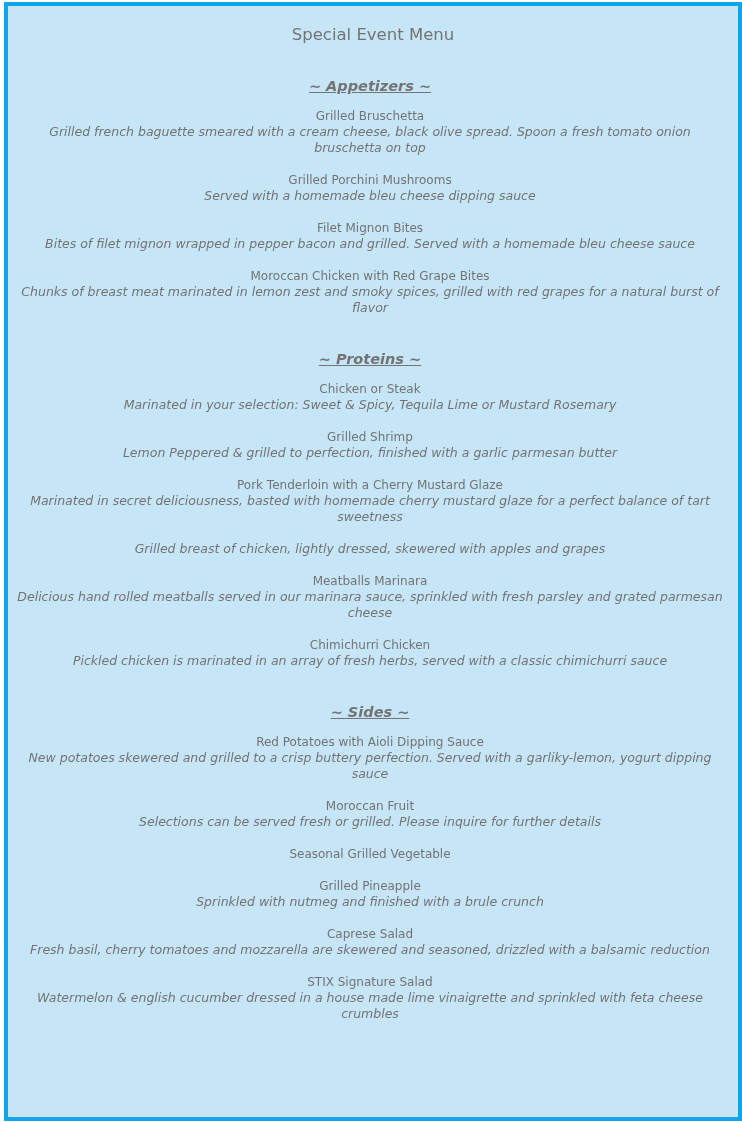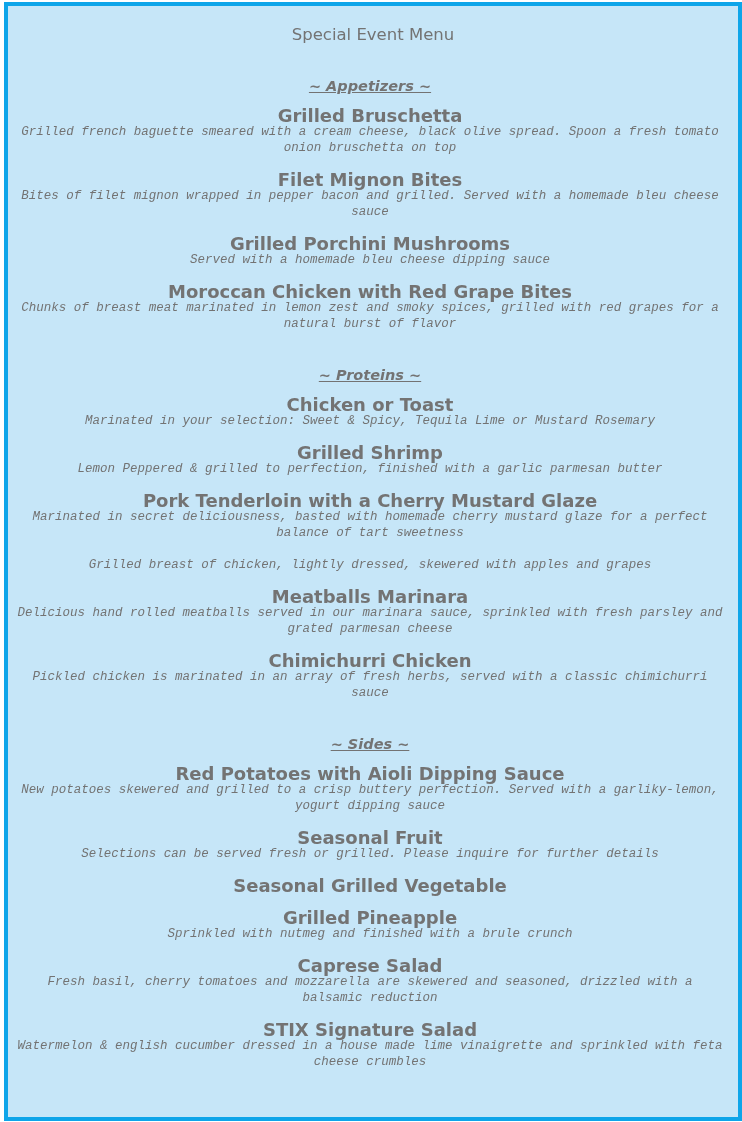--- a/index.html
+++ b/index.html
@@ -50,31 +50,30 @@
       margin: 0 0 12px 0;
       letter-spacing: 0;
     }
     .section + .section .section-head {
       margin-top: 12px;
     }
     .item {
       margin: 0 0 16px 0;
     }
     .item-name {
-      font-size: 18px;
-      font-weight: bold;
+      font-size: 12px;
+      font-weight: normal;
       line-height: 16px;
       letter-spacing: 0;
     }
     .item-desc {
       font-size: 12.5px;
       font-style: italic;
       line-height: 16px;
       letter-spacing: 0;
-      font-family: Liberation Mono, monospace;
     }
     .section {
       margin-bottom: 33px;
     }
     .section .item:last-child { margin-bottom: 0; }
   </style>
 </head>
 <body>
 
 <div class="menu-box">
@@ -82,37 +81,37 @@
 
   <div class="content">
 
     <div class="section">
       <div class="section-head">~ Appetizers ~</div>
       <div class="item">
         <div class="item-name">Grilled Bruschetta</div>
         <div class="item-desc">Grilled french baguette smeared with a cream cheese, black olive spread. Spoon a fresh tomato onion bruschetta on top</div>
       </div>
       <div class="item">
+        <div class="item-name">Grilled Porchini Mushrooms</div>
+        <div class="item-desc">Served with a homemade bleu cheese dipping sauce</div>
+      </div>
+      <div class="item">
         <div class="item-name">Filet Mignon Bites</div>
         <div class="item-desc">Bites of filet mignon wrapped in pepper bacon and grilled. Served with a homemade bleu cheese sauce</div>
-      </div>
-      <div class="item">
-        <div class="item-name">Grilled Porchini Mushrooms</div>
-        <div class="item-desc">Served with a homemade bleu cheese dipping sauce</div>
       </div>
       <div class="item">
         <div class="item-name">Moroccan Chicken with Red Grape Bites</div>
         <div class="item-desc">Chunks of breast meat marinated in lemon zest and smoky spices, grilled with red grapes for a natural burst of flavor</div>
       </div>
     </div>
 
     <div class="section">
       <div class="section-head">~ Proteins ~</div>
       <div class="item">
-        <div class="item-name">Chicken or Toast</div>
+        <div class="item-name">Chicken or Steak</div>
         <div class="item-desc">Marinated in your selection: Sweet &amp; Spicy, Tequila Lime or Mustard Rosemary</div>
       </div>
       <div class="item">
         <div class="item-name">Grilled Shrimp</div>
         <div class="item-desc">Lemon Peppered &amp; grilled to perfection, finished with a garlic parmesan butter</div>
       </div>
       <div class="item">
         <div class="item-name">Pork Tenderloin with a Cherry Mustard Glaze</div>
         <div class="item-desc">Marinated in secret deliciousness, basted with homemade cherry mustard glaze for a perfect balance of tart sweetness</div>
       </div>
@@ -129,21 +128,21 @@
       </div>
     </div>
 
     <div class="section">
       <div class="section-head">~ Sides ~</div>
       <div class="item">
         <div class="item-name">Red Potatoes with Aioli Dipping Sauce</div>
         <div class="item-desc">New potatoes skewered and grilled to a crisp buttery perfection. Served with a garliky-lemon, yogurt dipping sauce</div>
       </div>
       <div class="item">
-        <div class="item-name">Seasonal Fruit</div>
+        <div class="item-name">Moroccan Fruit</div>
         <div class="item-desc">Selections can be served fresh or grilled. Please inquire for further details</div>
       </div>
       <div class="item">
         <div class="item-name">Seasonal Grilled Vegetable</div>
       </div>
       <div class="item">
         <div class="item-name">Grilled Pineapple</div>
         <div class="item-desc">Sprinkled with nutmeg and finished with a brule crunch</div>
       </div>
       <div class="item">

